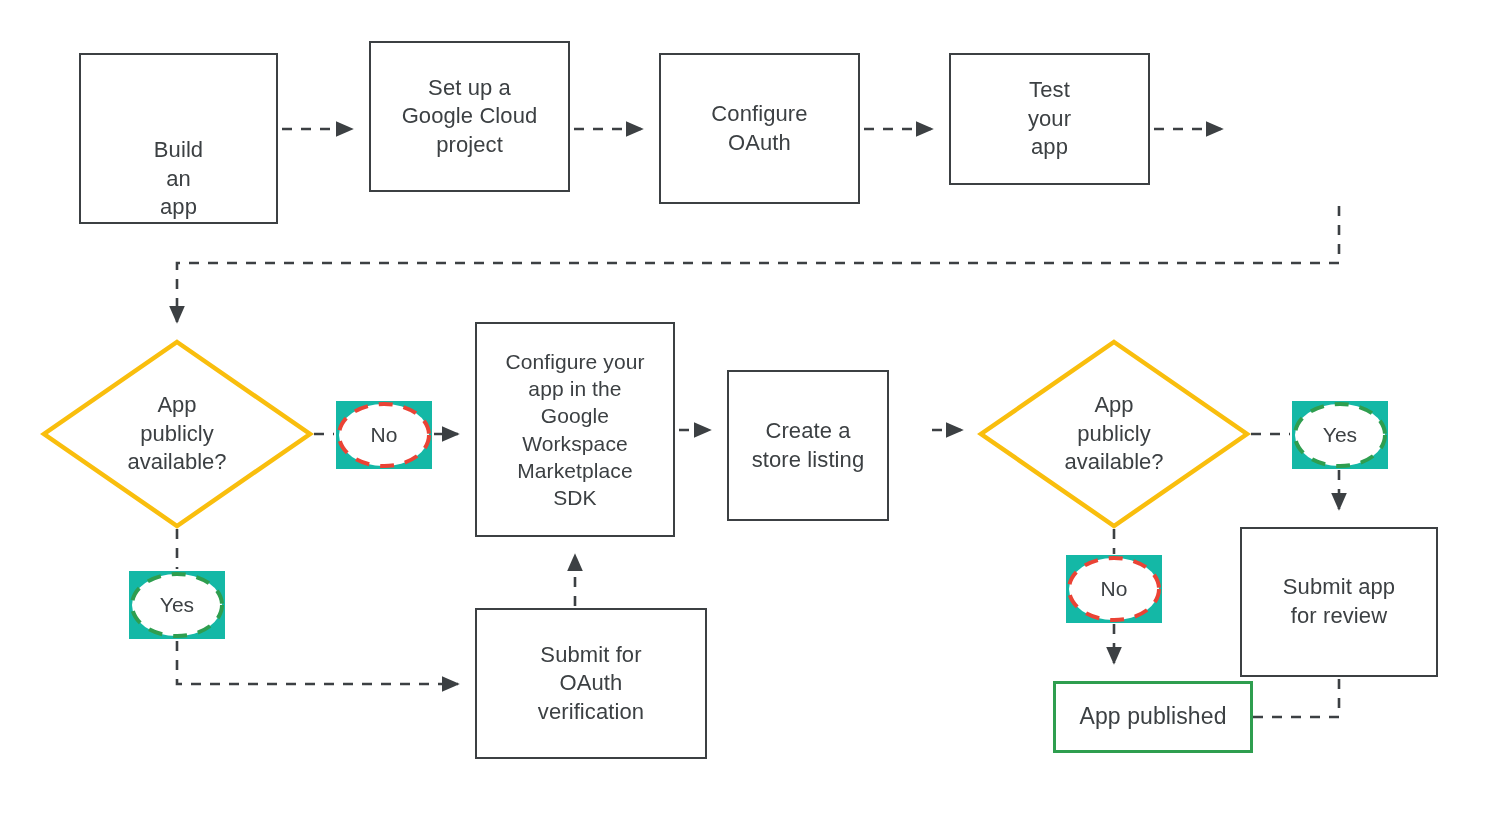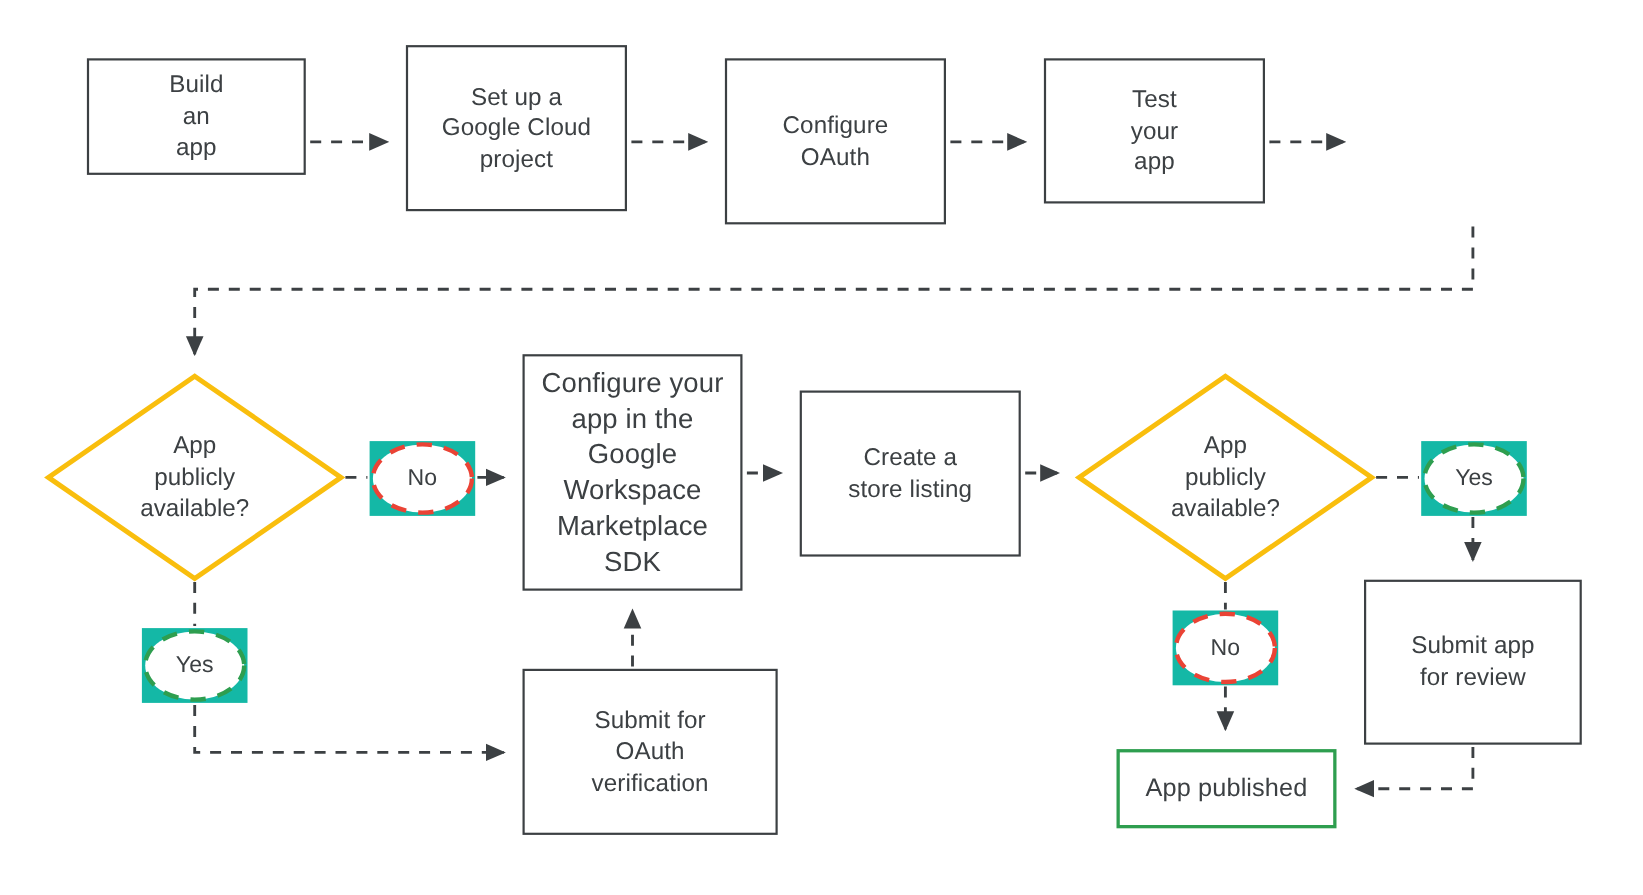--- a/index.html
+++ b/index.html
@@ -125,21 +125,21 @@
       <path d="M 1251 434 L 1290 434"></path>
       <path d="M 1339 470 L 1339 509" marker-end="url(#ah)"></path>
 
       <path d="M 1114 529 L 1114 554"></path>
       <path d="M 1114 624 L 1114 663" marker-end="url(#ah)"></path>
 
       <path d="M 1339 679 L 1339 717 L 1233 717" marker-end="url(#ah)"></path>
     </g>
   </svg>
 
-  <div class="node box" style="left:79px; top:53px; width:199px; height:106px;">
+  <div class="node box" style="left:79px; top:53px; width:199px; height:171px;align-items:flex-end;">
     <span>Build
 an
 app</span>
   </div>
 
   <div class="node box" style="left:369px; top:41px; width:201px; height:151px;">
     <span>Set up a
 Google Cloud
 project</span>
   </div>
@@ -158,30 +158,30 @@
 
   <div class="diamond-wrap" style="left:42px; top:340px; width:270px; height:188px;">
     <svg width="270" height="188" viewBox="0 0 270 188">
       <polygon points="135,2 268,94 135,186 2,94" fill="#ffffff" stroke="#f9be0d" stroke-width="4.5" stroke-linejoin="miter"></polygon>
     </svg>
     <div class="diamond-label">App
 publicly
 available?</div>
   </div>
 
-  <div class="node box" style="left:475px; top:322px; width:200px; height:215px; font-size:25px;">
+  <div class="node box" style="left:475px; top:322px; width:200px; height:215px; font-size:21px;">
     <span>Configure your
 app in the
 Google
 Workspace
 Marketplace
 SDK</span>
   </div>
 
-  <div class="node box" style="left:727px; top:355px; width:201px; height:151px;">
+  <div class="node box" style="left:727px; top:370px; width:162px; height:151px;">
     <span>Create a
 store listing</span>
   </div>
 
   <div class="diamond-wrap" style="left:979px; top:340px; width:270px; height:188px;">
     <svg width="270" height="188" viewBox="0 0 270 188">
       <polygon points="135,2 268,94 135,186 2,94" fill="#ffffff" stroke="#f9be0d" stroke-width="4.5" stroke-linejoin="miter"></polygon>
     </svg>
     <div class="diamond-label">App
 publicly
@@ -192,21 +192,21 @@
     <span>Submit for
 OAuth
 verification</span>
   </div>
 
   <div class="node box" style="left:1240px; top:527px; width:198px; height:150px;justify-content:center;">
     <span>Submit app
 for review</span>
   </div>
 
-  <div class="node box-green" style="left:1015px; top:681px; width:200px; height:72px;">
+  <div class="node box-green" style="left:1053px; top:681px; width:200px; height:72px;">
     <span>App published</span>
   </div>
 
   <div class="pill" style="left:336px; top:401px; width:96px; height:68px;">
     <svg width="96" height="68" viewBox="0 0 96 68">
       <ellipse cx="48" cy="34" rx="45" ry="31" fill="#ffffff" stroke="#ea4335" stroke-width="4" stroke-dasharray="14 11"></ellipse>
     </svg>
     <span>No</span>
   </div>
 

